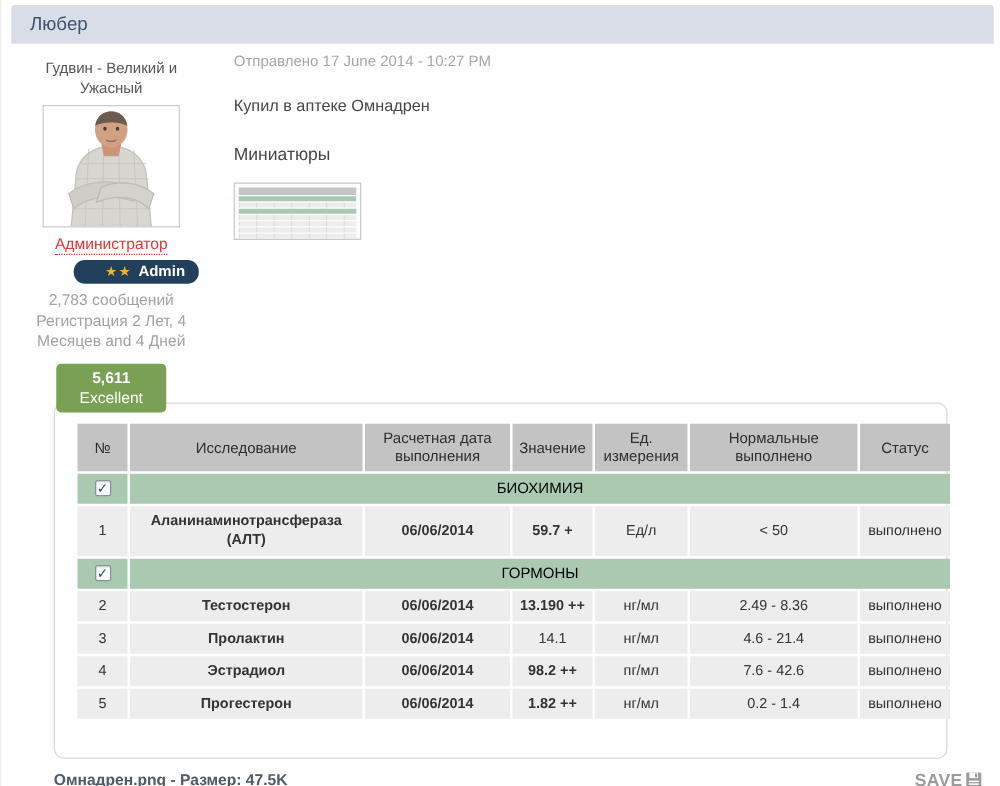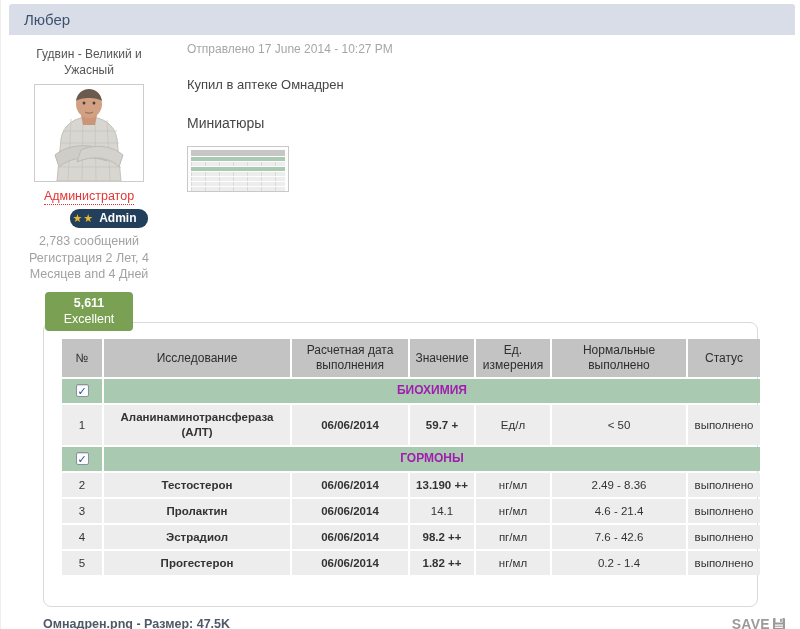--- a/index.html
+++ b/index.html
@@ -14,21 +14,21 @@
 
   
   .post { display:flex; height:282px; }
   .sidebar { width:176px; text-align:center; padding-top:12px; flex:none; }
   .username { font-size:12px; color:#555; line-height:1.3; padding:0 14px; }
   .avatar-box { width:110px; height:98px; margin:6px auto 4px auto; border:1px solid #ccc; background:#fff;
                 display:flex; align-items:flex-end; justify-content:center; overflow:hidden; }
   .role { color:var(--role_red,#e53434); font-size:12.5px; display:inline-block;
           border-bottom:1px dotted var(--role_red,#e53434); line-height:1.2; margin-top:1px; }
   .admin-badge { display:inline-block; background:var(--admin_navy,#223f5b); color:#fff; font-weight:bold;
-                 font-size:12px; padding:2px 11px 3px 2px; border-radius:9px; margin-top:4px;margin-left:40px; }
+                 font-size:12px; padding:2px 11px 3px 25px; border-radius:9px; margin-top:4px;margin-left:40px; }
   .admin-badge .star { color:var(--star_gold,#e9b42e); font-size:11px; margin-right:1px; }
   .admin-badge .badge-label { margin-left:5px; }
   .stats { color:#a2a2a2; font-size:12.5px; line-height:1.32; margin-top:5px; padding:0 12px; }
   .rep-badge { width:88px; margin:9px auto 0 auto; background:var(--rep_green,#7aa153); color:#fff;
                border-radius:4px; padding:3px 0 4px 0; font-size:12.5px; line-height:1.3; cursor:pointer; }
   .rep-badge .rep-value { font-weight:bold; }
 
   .content { flex:1; padding-left:10px; }
   .post-date { color:#a6a6a6; font-size:12px; margin-top:7px; }
   .post-body { color:#464646; font-size:13px; margin-top:21px; }
@@ -45,21 +45,21 @@
 
   
   .panel { margin:5px 42px 0 42px; height:285px; border:1px solid #d9d9d9; border-radius:8px;
            background:#fff; padding:14px 16px; }
   table.lab { width:100%; table-layout:fixed; border-collapse:separate; border-spacing:2px; }
   table.lab th { background:var(--table_header,#c3c3c3); color:#2e2e2e; font-size:12px; font-weight:normal;
                  height:38px; padding:2px 4px; text-align:center; line-height:1.25; }
   table.lab td { background:#ededed; font-size:11.5px; color:#333; text-align:center;
                  padding:3px 4px; line-height:1.3; }
   tr.section td { background:var(--section_green,#a9cab1); height:24px; }
-  tr.section td.section-label { font-weight:bold; font-size:12px; color:#a21caf;text-align:center; }
+  tr.section td.section-label { font-weight:normal; font-size:12px; color:#000000;text-align:center; }
   tr.data td { height:24px; }
   tr.data.tall td { height:40px; }
   td.b { font-weight:bold; }
   .checkbox { display:inline-block; width:13px; height:13px; background:#fdfdfd; border:1px solid #87929e;
               border-radius:2px; color:#1d4f8f; font-size:11px; line-height:12px; font-weight:bold;
               cursor:pointer; box-shadow:inset 0 1px 1px rgba(0,0,0,.15); }
 
   
   .attach-row { display:flex; justify-content:space-between; align-items:center; margin:9px 14px 0 42px; }
   .attach-label { font-weight:bold; font-size:12.5px; color:#4e5a66; cursor:pointer; }

